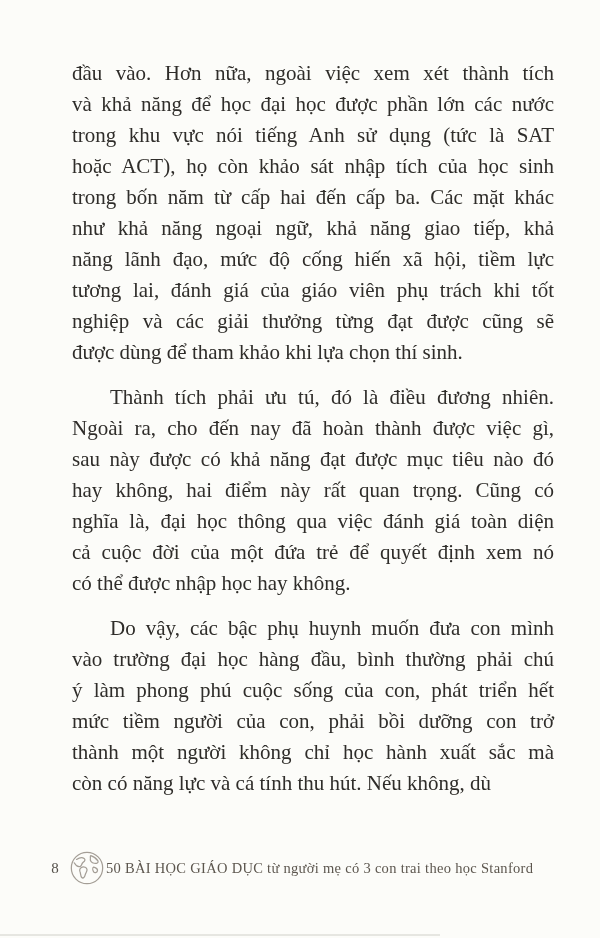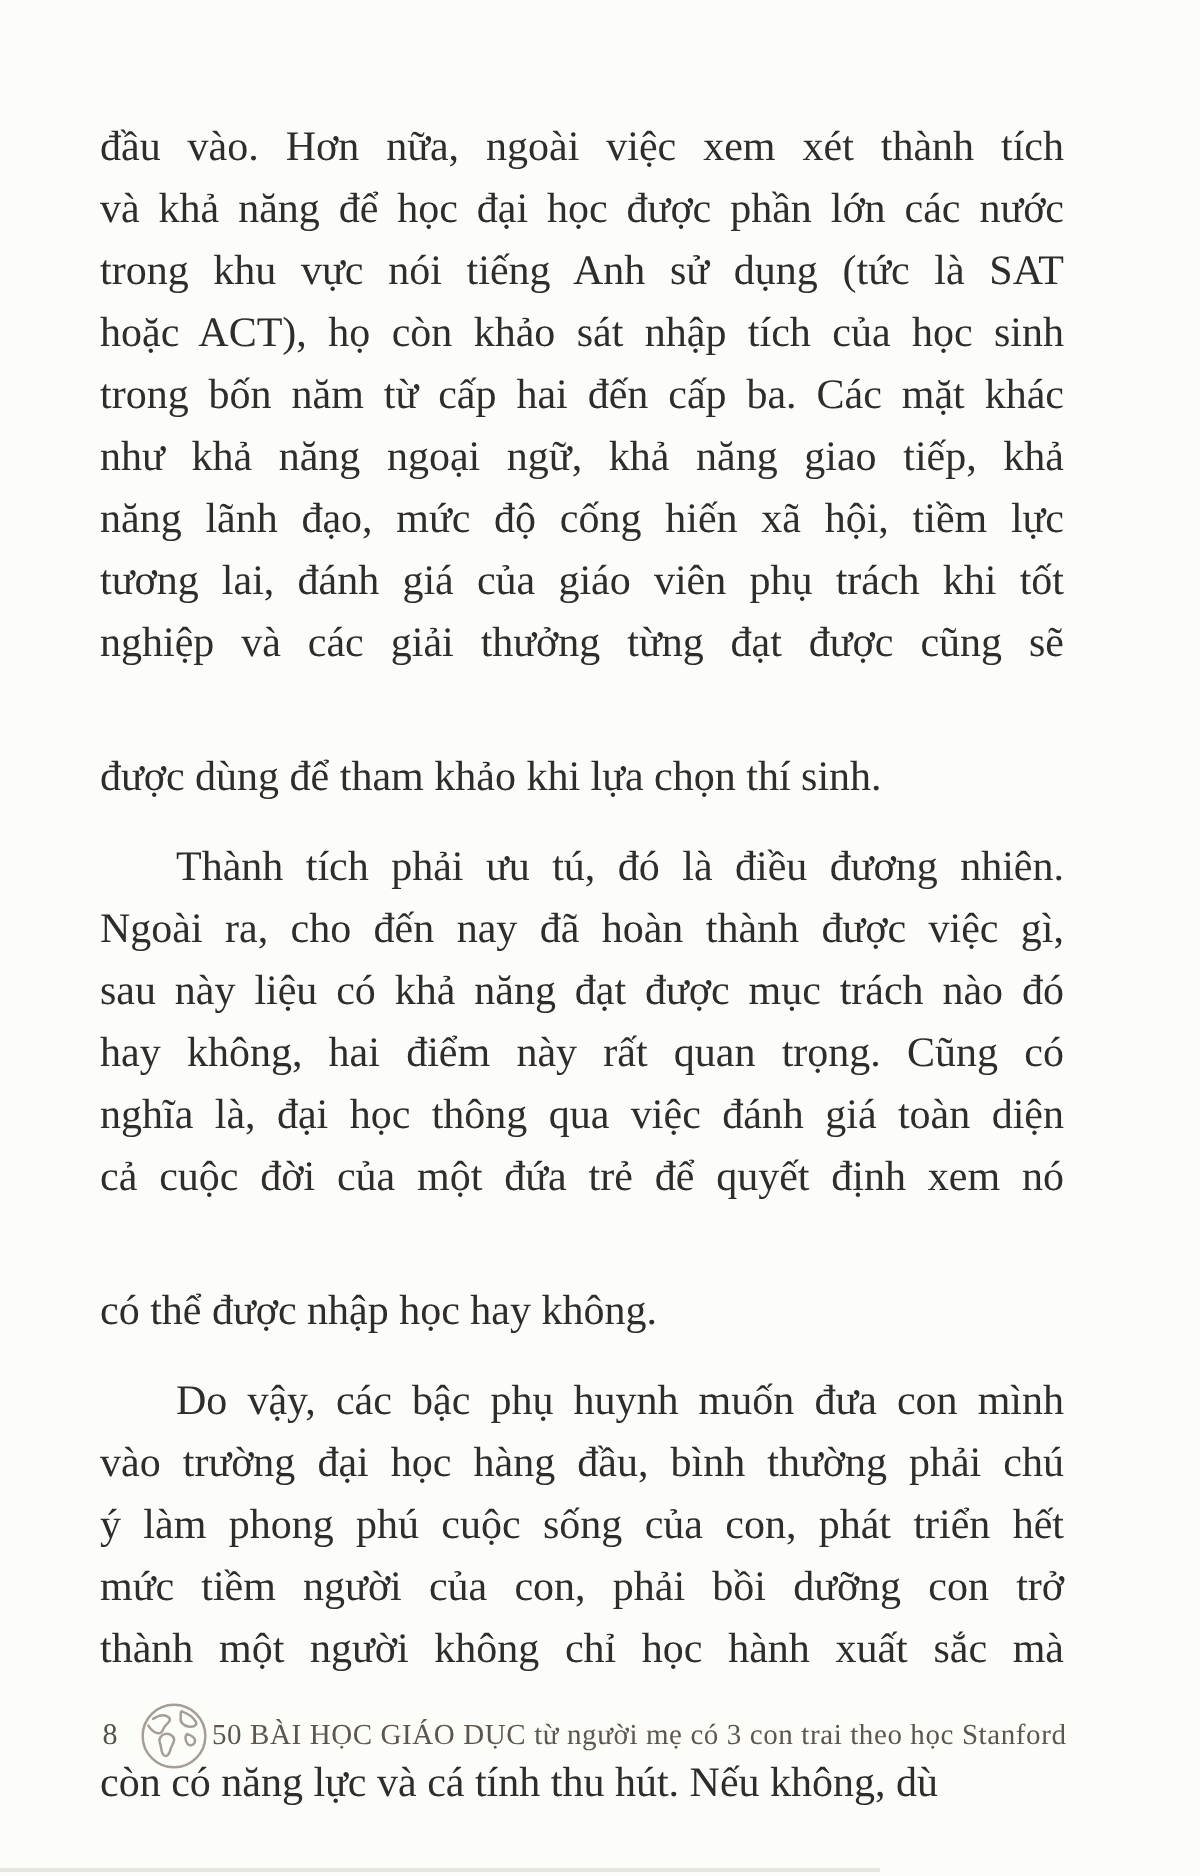--- a/index.html
+++ b/index.html
@@ -13,35 +13,35 @@
     position: relative;
     overflow: hidden;
     font-family: "Liberation Serif", "DejaVu Serif", serif;
   }
   .page {
     position: absolute;
     inset: 0;
   }
   .page-text {
     position: absolute;
-    left: 50px;
+    left: 72px;
     top: 58px;
     width: 482px;
     color: #2f2d2a;
     font-size: 21px;
     line-height: 31px;
   }
   .para { margin: 0 0 14px 0; }
   .para:last-child { margin-bottom: 0; }
   .line {
     text-align: justify;
     text-align-last: justify;
     white-space: normal;
   }
-  .line.last { text-align-last: left; margin-top: 36px; }
+  .line.last { text-align-last: left; }
   .line.indent { text-indent: 38px; }
 
   .footer {
     position: absolute;
     left: 0;
     top: 846px;
     width: 600px;
     height: 44px;
     display: flex;
     align-items: center;
@@ -89,21 +89,21 @@
         <div class="line">trong bốn năm từ cấp hai đến cấp ba. Các mặt khác</div>
         <div class="line">như khả năng ngoại ngữ, khả năng giao tiếp, khả</div>
         <div class="line">năng lãnh đạo, mức độ cống hiến xã hội, tiềm lực</div>
         <div class="line">tương lai, đánh giá của giáo viên phụ trách khi tốt</div>
         <div class="line">nghiệp và các giải thưởng từng đạt được cũng sẽ</div>
         <div class="line last">được dùng để tham khảo khi lựa chọn thí sinh.</div>
       </div>
       <div class="para">
         <div class="line indent">Thành tích phải ưu tú, đó là điều đương nhiên.</div>
         <div class="line">Ngoài ra, cho đến nay đã hoàn thành được việc gì,</div>
-        <div class="line">sau này liệu có khả năng đạt được mục trách nào đó</div>
+        <div class="line">sau này được có khả năng đạt được mục tiêu nào đó</div>
         <div class="line">hay không, hai điểm này rất quan trọng. Cũng có</div>
         <div class="line">nghĩa là, đại học thông qua việc đánh giá toàn diện</div>
         <div class="line">cả cuộc đời của một đứa trẻ để quyết định xem nó</div>
         <div class="line last">có thể được nhập học hay không.</div>
       </div>
       <div class="para">
         <div class="line indent">Do vậy, các bậc phụ huynh muốn đưa con mình</div>
         <div class="line">vào trường đại học hàng đầu, bình thường phải chú</div>
         <div class="line">ý làm phong phú cuộc sống của con, phát triển hết</div>
         <div class="line">mức tiềm người của con, phải bồi dưỡng con trở</div>

